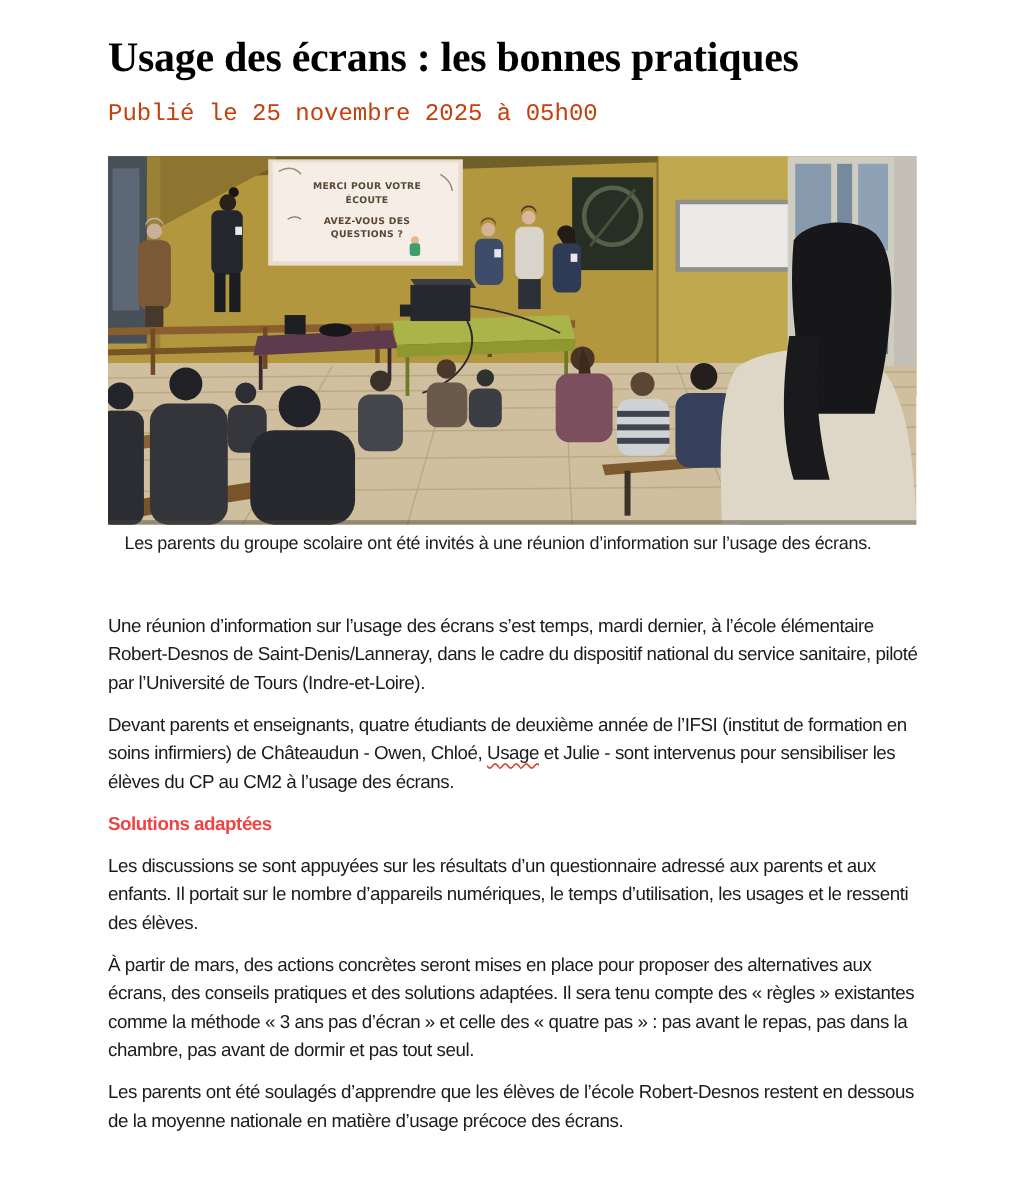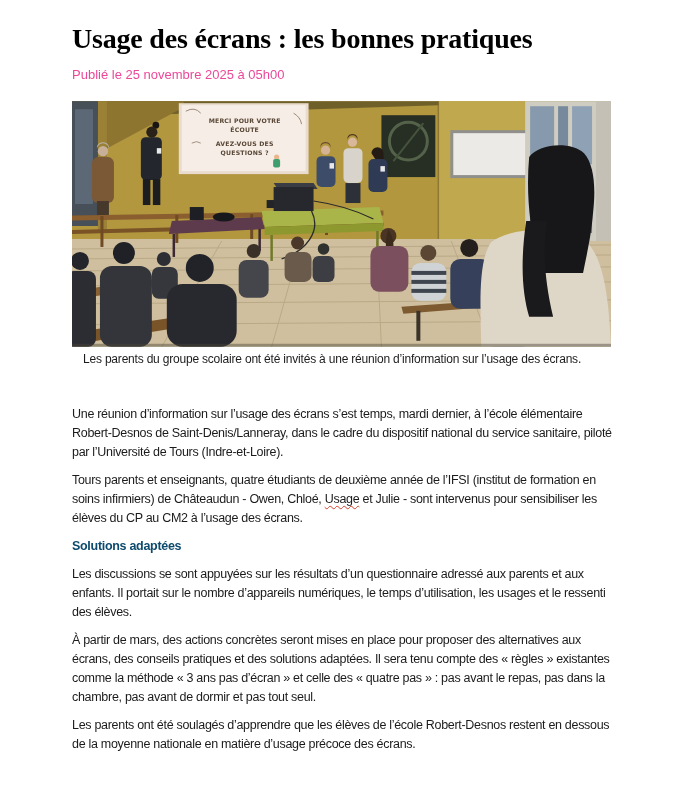--- a/index.html
+++ b/index.html
@@ -1,25 +1,25 @@
 <!DOCTYPE html>
 <html><head>
 <meta charset="utf-8">
 <style>
   html,body{margin:0;padding:0;background:#ffffff;}
   body{width:674px;height:800px;overflow:hidden;font-family:"Liberation Sans",sans-serif;color:#1b1b1b;}
   .page{width:674px;height:692px;box-sizing:border-box;padding:24px 62px 0 72px;background:#fff;}
   h1{font-family:"Liberation Serif",serif;font-weight:bold;font-size:28px;line-height:1.1;margin:0 0 12px 0;color:#000;letter-spacing:-0.2px;}
-  .pubdate{font-family:Liberation Sans, sans-serif;font-size:13px;margin:0 0 19px 0;color:#ec4899;}
+  .pubdate{font-family:Liberation Mono, monospace;font-size:16px;margin:0 0 19px 0;color:#c2410c;}
   figure.photo{margin:0;padding:0;width:539px;height:246px;line-height:0;}
   .caption{margin-top:5px;font-size:12px;line-height:15.5px;letter-spacing:-0.2px;color:#1c1c1c;margin-left:11px;}
   .cap-line{display:block;}
   .body-text{margin-top:38px;font-size:12.5px;line-height:19px;letter-spacing:-0.3px;}
   .body-text p{margin:0 0 9px 0;}
-  .body-text h2{font-size:12.5px;line-height:19px;margin:0 0 9px 0;font-weight:bold;color:#0c4a6e;}
+  .body-text h2{font-size:12.5px;line-height:19px;margin:0 0 9px 0;font-weight:bold;color:#ef4444;}
   .misspelled{text-decoration-line:underline;text-decoration-style:wavy;text-decoration-color:#d5432e;text-decoration-thickness:1px;text-underline-offset:2px;}
   .slidetxt{font-family:"DejaVu Sans",sans-serif;font-weight:bold;font-size:6.2px;fill:#5a4837;letter-spacing:.2px;text-anchor:middle;}
 </style>
 </head>
 <body>
 
 <div class="page">
 
   <h1>Usage des écrans : les bonnes pratiques</h1>
   <p class="pubdate">Publié le 25 novembre 2025 à 05h00</p>
@@ -196,20 +196,20 @@
       <rect x="0" y="243" width="540" height="3" fill="#4a4438" opacity="0.45"></rect>
     </svg>
   </figure>
 
   <div class="caption">
     <span class="cap-line">Les parents du groupe scolaire ont été invités à une réunion d’information sur l’usage des écrans.</span>
   </div>
 
   <div class="body-text">
     <p>Une réunion d’information sur l’usage des écrans s’est temps, mardi dernier, à l’école élémentaire Robert-Desnos de Saint-Denis/Lanneray, dans le cadre du dispositif national du service sanitaire, piloté par l’Université de Tours (Indre-et-Loire).</p>
-    <p><span>Tours parents et enseignants, quatre étudiants de deuxième année de l’IFSI (institut de formation en soins infirmiers) de Châteaudun - Owen, Chloé, </span><span class="misspelled">Usage</span><span> et Julie - sont intervenus pour sensibiliser les élèves du CP au CM2 à l’usage des écrans.</span></p>
+    <p><span>Devant parents et enseignants, quatre étudiants de deuxième année de l’IFSI (institut de formation en soins infirmiers) de Châteaudun - Owen, Chloé, </span><span class="misspelled">Usage</span><span> et Julie - sont intervenus pour sensibiliser les élèves du CP au CM2 à l’usage des écrans.</span></p>
     <h2>Solutions adaptées</h2>
     <p>Les discussions se sont appuyées sur les résultats d’un questionnaire adressé aux parents et aux enfants. Il portait sur le nombre d’appareils numériques, le temps d’utilisation, les usages et le ressenti des élèves.</p>
     <p>À partir de mars, des actions concrètes seront mises en place pour proposer des alternatives aux écrans, des conseils pratiques et des solutions adaptées. Il sera tenu compte des « règles » existantes comme la méthode « 3 ans pas d’écran » et celle des « quatre pas » : pas avant le repas, pas dans la chambre, pas avant de dormir et pas tout seul.</p>
     <p><span>Les parents ont été soulagés d’apprendre que les élèves de l’école Robert-Desnos restent en dessous de la moyenne nationale en matière d’usage précoce des écrans.</span> </p>
   </div>
 
 </div>
 
 </body></html>

